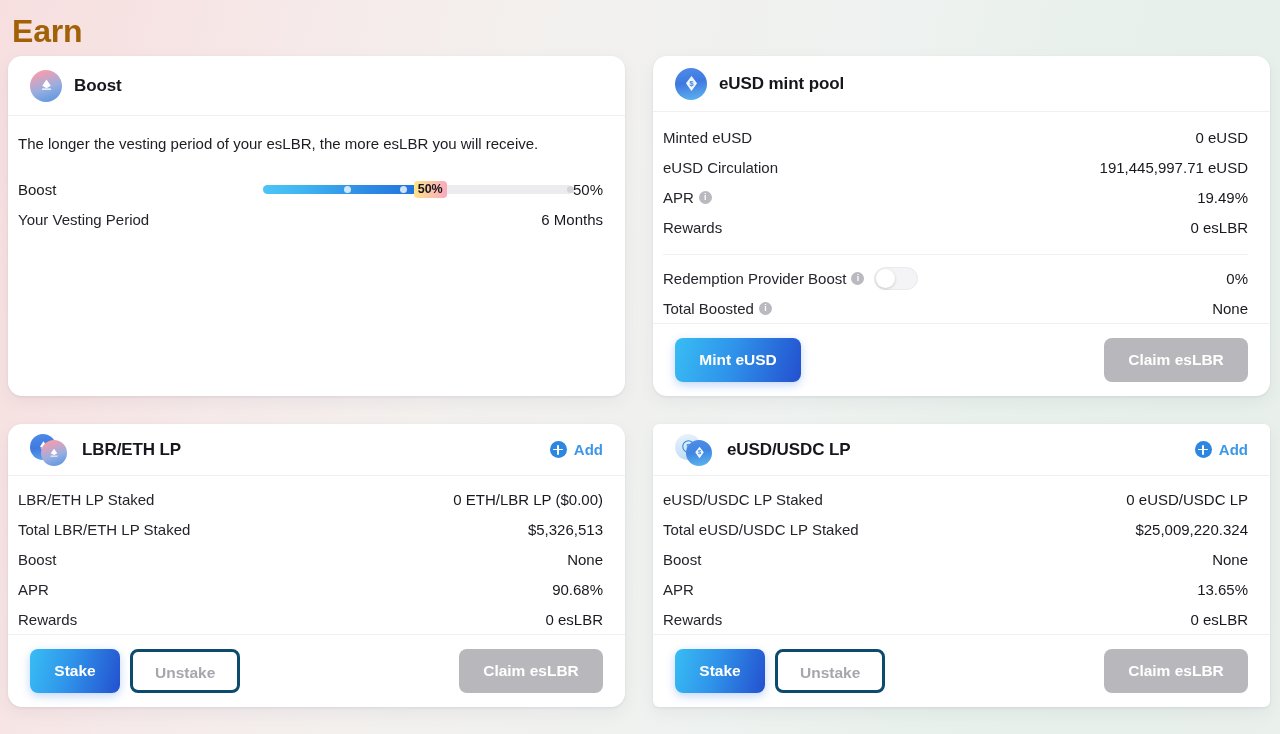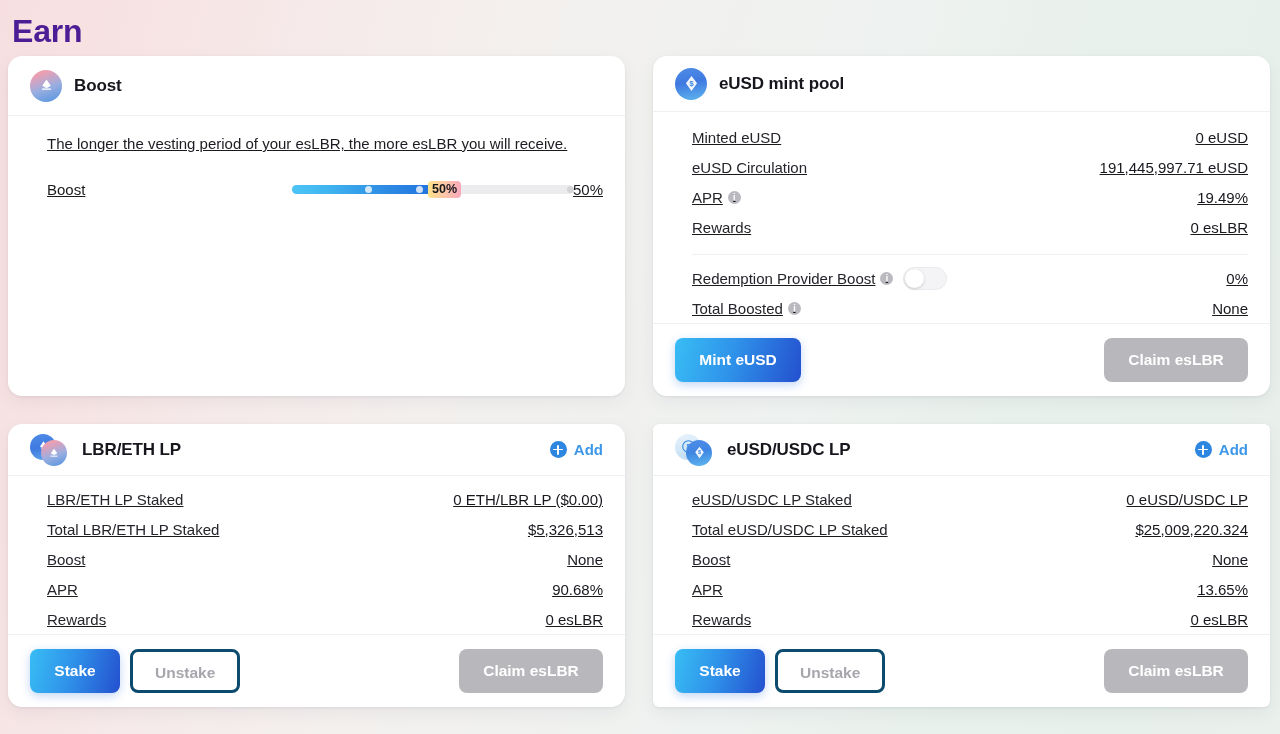--- a/index.html
+++ b/index.html
@@ -30,21 +30,21 @@
   .page {
     width: 1280px;
     height: 734px;
     position: relative;
     padding: 0 8px;
   }
 
   .page-title {
     font-size: 32px;
     font-weight: 700;
-    color: #4c1d95;
+    color: #a16207;
     letter-spacing: -0.2px;
     padding: 8px 0 0 4px;
     height: 56px;
     line-height: 46px;
   }
 
   .grid {
     display: grid;
     grid-template-columns: 617px 617px;
     column-gap: 30px;
@@ -152,21 +152,21 @@
   .plus-circle::before, .plus-circle::after {
     content: "";
     position: absolute;
     background: #fff;
     border-radius: 1px;
   }
   .plus-circle::before { left: 3.5px; top: 7.6px; width: 10px; height: 1.8px; }
   .plus-circle::after  { top: 3.5px; left: 7.6px; height: 10px; width: 1.8px; }
 
   
-  .card-bd { padding: 16px 22px 0 39px; flex: 1; text-decoration: underline; }
+  .card-bd { padding: 16px 22px 0 10px; flex: 1; }
 
   .desc {
     font-size: 15px;
     color: #1c1c22;
     padding: 3px 0 22px 0;
   }
 
   .row {
     display: flex;
     align-items: center;
@@ -332,20 +332,24 @@
             <span class="track"></span>
             <span class="fill"></span>
             <span class="tick t1"></span>
             <span class="tick t2"></span>
             <span class="tick t3"></span>
             <span class="thumb-label">50%</span>
           </div>
           <span class="slider-val">50%</span>
         </div>
 
+        <div class="row">
+          <span class="k">Your Vesting Period</span>
+          <span class="v">6 Months</span>
+        </div>
 
         <div class="spacer-flex"></div>
       </div>
 
     </section>
 
     <section class="card" style="height:340px;">
       <div class="card-hd">
         <span class="icon-eusd">
           <svg width="19" height="19" viewBox="0 0 24 24" aria-hidden="true">

